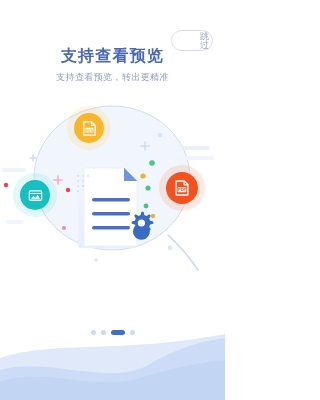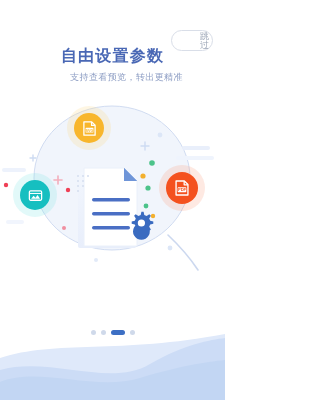--- a/index.html
+++ b/index.html
@@ -56,21 +56,20 @@
   .subtitle {
     position: absolute;
     top: 72px;
     left: 0;
     width: 225px;
     text-align: center;
     font-size: 9px;
     color: #8e9ec4;
     letter-spacing: 0.4px;
     line-height: 1.3;
-    margin-left: 14px;
   }
 
   
   .stage {
     position: absolute;
     top: 100px;
     left: 0;
     width: 225px;
     height: 180px;
   }
@@ -151,21 +150,21 @@
 </style>
 </head>
 <body>
 
 <div id="screen">
 
   <div class="skip-btn">
     <span>跳过</span>
   </div>
 
-  <div class="title">自由设置参数</div>
+  <div class="title">支持查看预览</div>
   <div class="subtitle">支持查看预览，转出更精准</div>
 
   <div class="stage">
 
     <svg width="225" height="180" viewBox="0 0 225 180">
       <defs>
         <linearGradient id="paperShadow" x1="0" y1="0" x2="0" y2="1">
           <stop offset="0%" stop-color="#f2f6fd"></stop>
           <stop offset="100%" stop-color="#e8eefb"></stop>
         </linearGradient>

